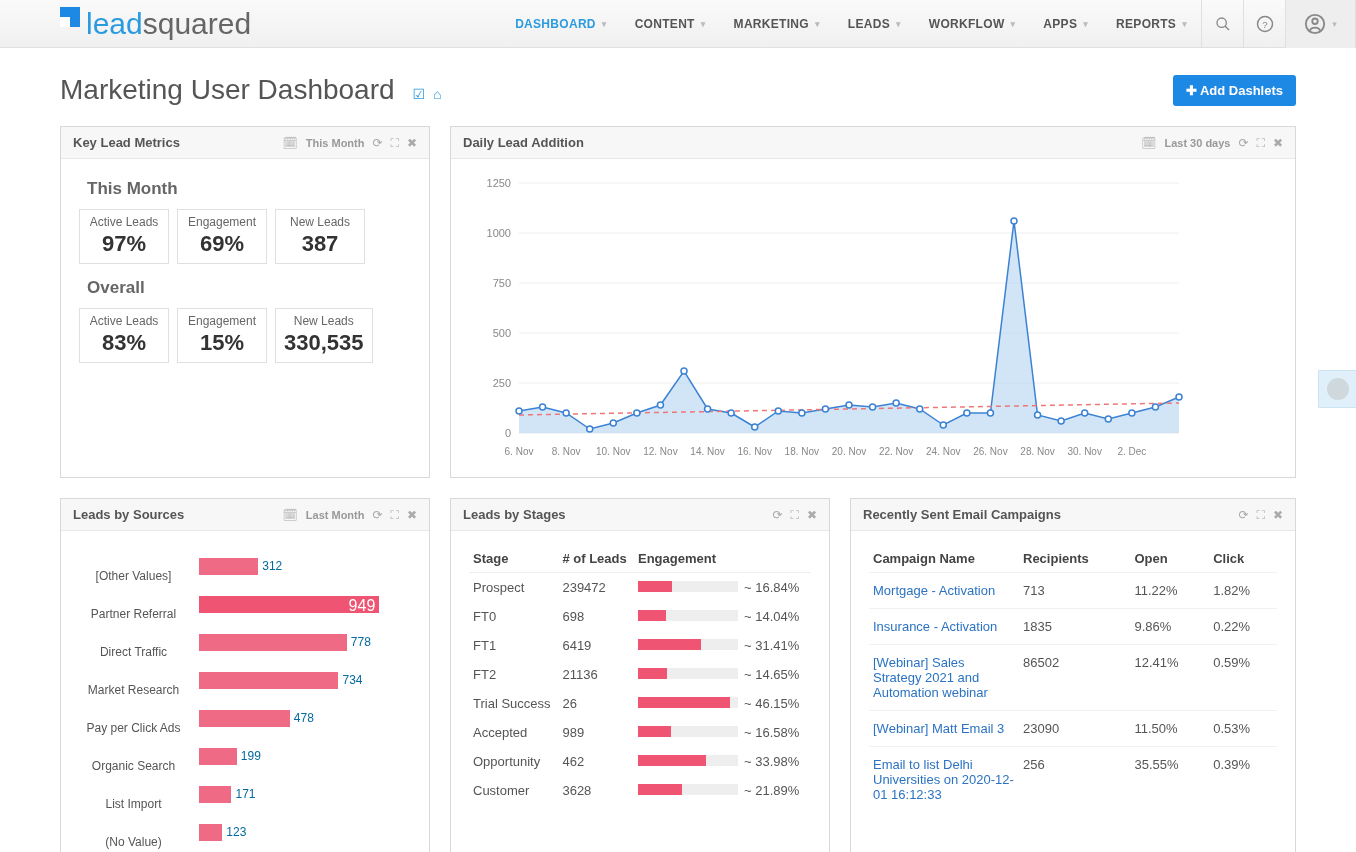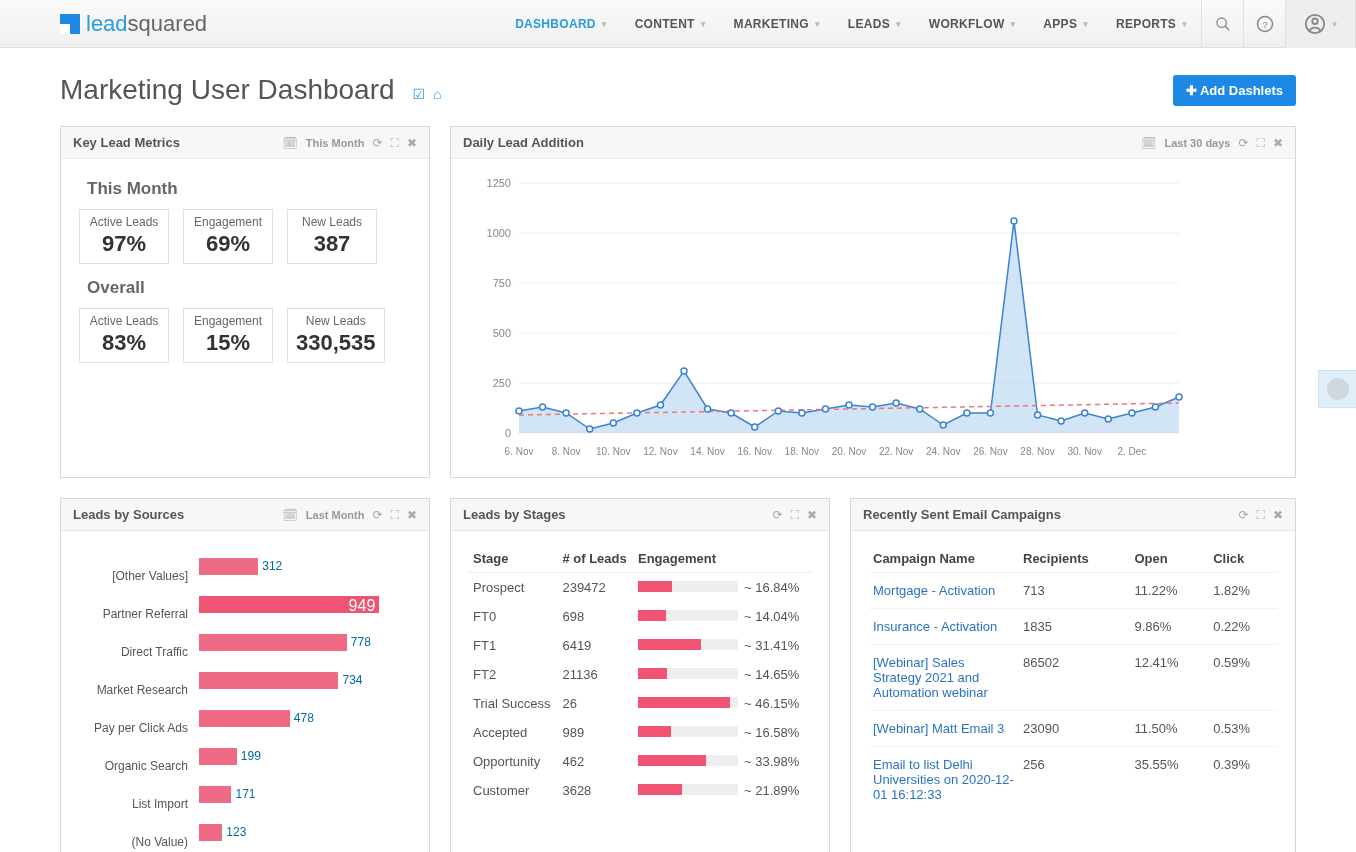--- a/index.html
+++ b/index.html
@@ -1,18 +1,18 @@
 <!DOCTYPE html>
 <html><head>
 <meta charset="utf-8">
 <style>
 * { box-sizing: border-box; margin: 0; padding: 0; }
 body { font-family: "Segoe UI", Arial, sans-serif; background: #fff; color: #333; font-size: 13px; }
 .topbar { display: flex; align-items: center; height: 48px; border-bottom: 1px solid #e0e0e0; background: linear-gradient(#fafafa,#f0f0f0); padding-left: 60px; }
-.logo { display: flex; align-items: center; font-size: 22px; color: #666; font-weight: 300; }
+.logo { display: flex; font-size: 30px; color: #666; font-weight: 300; }
 .logo .sq { width: 20px; height: 20px; background: #1e88e5; margin-right: 6px; position: relative; }
 .logo .sq::after { content:""; position:absolute; left:0; bottom:0; width:10px; height:10px; background:#fff; }
 .logo b { color:#2b9be0; font-weight:400; }
 .navspace { flex: 1; }
 .menus { display:flex; align-items:center; }
 .menus .item { padding: 0 14px; font-size: 12px; color:#555; font-weight:600; letter-spacing:.3px; display:flex; align-items:center; cursor:pointer; height:48px; }
 .menus .item .chev { margin-left:6px; color:#bbb; font-size:9px; }
 .menus .item.active { color:#2b9be0; }
 .toolicons { display:flex; align-items:center; border-left:1px solid #e0e0e0; }
 .toolicons .ico { width:42px; height:48px; display:flex; align-items:center; justify-content:center; border-right:1px solid #e0e0e0; color:#888; cursor:pointer; }
@@ -27,27 +27,27 @@
 .grid.row2 { grid-template-columns: 370px 380px 1fr; margin-top:20px; }
 .card { border:1px solid #d8d8d8; background:#fff; }
 .card-h { display:flex; align-items:center; justify-content:space-between; padding:8px 12px; border-bottom:1px solid #e8e8e8; background:#f7f7f7; }
 .card-h .title { font-weight:600; color:#555; font-size:13px; }
 .card-h .tools { display:flex; align-items:center; gap:8px; color:#aaa; font-size:12px; }
 .card-h .tools .range { color:#999; font-weight:600; font-size:11px; }
 .card-h .tools span { cursor:pointer; }
 .card-body { padding: 14px 18px; }
 .metrics-sec { margin-bottom: 14px; }
 .metrics-sec h3 { color:#666; font-size:17px; font-weight:600; margin:6px 8px 10px; }
-.metric-row { display:flex; gap:14px; }
+.metric-row { display:flex; gap:8px; }
 .mbox { border:1px solid #e0e0e0; text-align:center; min-width:90px; }
 .mbox .lbl { font-size:12px; color:#666; padding:5px 8px 2px; }
 .mbox .val { font-size:22px; font-weight:700; color:#333; padding:0 8px 6px; }
 svg.chart { display:block; }
 .hbar-row { display:flex; align-items:center; font-size:12px; margin:4px 0; }
-.hbar-row .lbl { width:120px; text-align:right; padding-right:11px; color:#555;margin-top:20px; }
+.hbar-row .lbl { width:120px; text-align:center; padding-right:11px; color:#555;margin-top:20px; }
 .hbar-row .bar { height:17px; background:#ef6a85; }
 .hbar-row .num { margin-left:4px; color:#0369a1; }
 .hbar-axis { display:flex; margin-left:126px; color:#888; font-size:11px; justify-content:space-between; margin-top:6px; }
 .stg-table { width:100%; border-collapse:collapse; font-size:13px; }
 .stg-table th { text-align:left; color:#444; font-weight:700; padding:6px 4px; border-bottom:1px solid #eee; }
 .stg-table td { padding:7px 4px; color:#555; vertical-align:middle; }
 .eng-bar { width:100px; height:11px; background:#eee; display:inline-block; position:relative; margin-right:6px; }
 .eng-bar i { position:absolute; left:0; top:0; bottom:0; background:#ef5472; }
 .camp-table { width:100%; border-collapse:collapse; font-size:13px; }
 .camp-table th { text-align:left; color:#444; font-weight:700; padding:6px 4px; }

